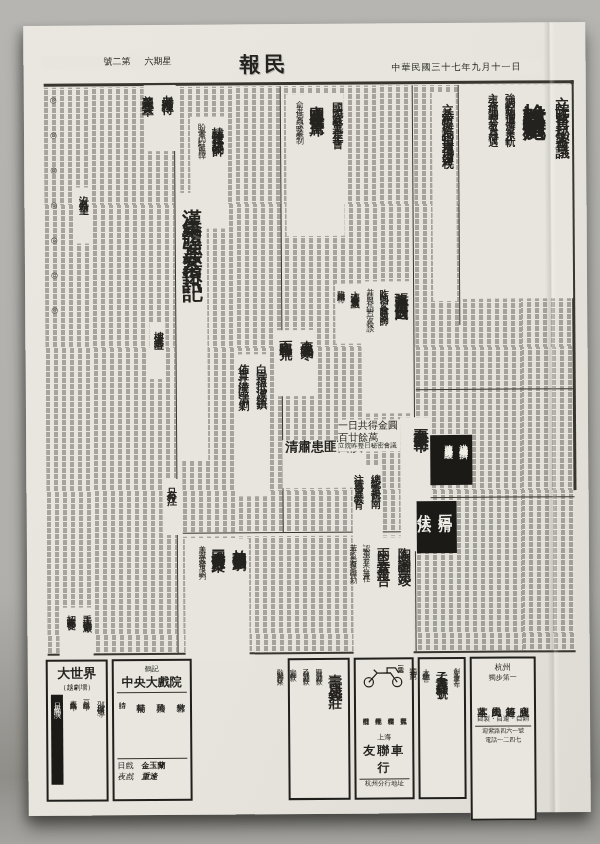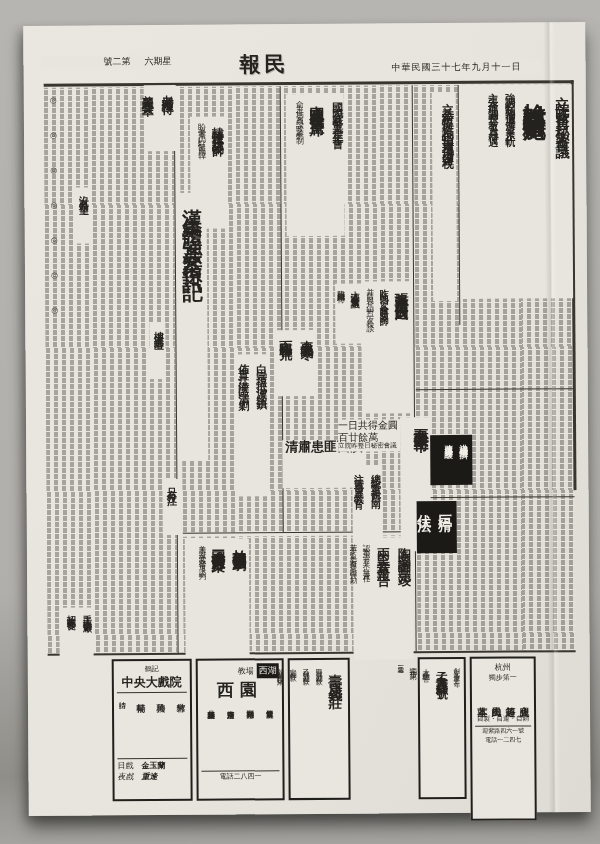--- a/index.html
+++ b/index.html
@@ -149,63 +149,77 @@
     <div class="b" style="font-size:13px;letter-spacing:5px;">兩監委草報告</div>
     <div style="font-size:7.5px;letter-spacing:4px;">認為王雲五不無責任</div>
     <div style="font-size:7.5px;letter-spacing:4px;">若干監委擬提出彈劾</div>
   </div>
 
   <div class="blk v" style="left:32px;top:582px;width:34px;height:60px;">
     <div class="b" style="font-size:9px;letter-spacing:2px;">手工地毯廠</div>
     <div class="b" style="font-size:9px;letter-spacing:2px;">招收藝徒</div>
   </div>
 
+  <div class="adbox" style="left:18px;top:634px;width:62px;height:142px;">
+    <div class="b ctr" style="font-size:13px;">大世界</div>
+    <div class="ctr" style="font-size:7px;">（越劇場）</div>
+    <div style="display:flex;gap:2px;margin-top:2px;">
+      <div class="v" style="background:#1b1a17;color:#f1efe7;font-size:7px;height:86px;padding:2px 1px;letter-spacing:3px;">日夜開演</div>
+      <div class="v" style="height:86px;">
+        <div style="font-size:8px;letter-spacing:2px;">邵少樓領導</div>
+        <div style="font-size:7px;letter-spacing:1px;">日戲一時半</div>
+        <div style="font-size:7px;letter-spacing:1px;">夜戲六時半</div>
+      </div>
+    </div>
+  </div>
 
   <div class="adbox" style="left:84px;top:634px;width:80px;height:142px;">
     <div class="ctr" style="font-size:7px;">鶴記</div>
     <div class="b ctr" style="font-size:12px;border-bottom:1px solid #35332e;padding-bottom:1px;">中央大戲院</div>
     <div style="display:flex;justify-content:space-between;margin-top:3px;">
       <div class="v" style="font-size:7px;height:60px;">特請</div>
       <div class="v" style="font-size:9px;height:60px;">楊菊軒</div>
       <div class="v" style="font-size:9px;height:60px;">吳梅珍</div>
       <div class="v" style="font-size:9px;height:60px;">宋竹林</div>
     </div>
     <div style="font-size:8px;border-top:1px solid #35332e;margin-top:2px;padding-top:1px;">
       <span>日戲</span>　<span class="b">金玉蘭</span>
     </div>
     <div style="font-size:8px;font-style:italic;">
       <span>夜戲</span>　<span class="b">重逢</span>
     </div>
   </div>
 
-  <div class="adbox" style="left:168px;top:634px;width:88px;height:142px;">
-    <div style="display:flex;justify-content:flex-end;gap:3px;align-items:center;">
-      <span style="font-size:8px;">教場</span>
-      <span class="chip" style="font-size:9px;">西湖</span>
-    </div>
-    <div class="b ctr" style="font-size:17px;letter-spacing:6px;">西園</div>
-    <div style="display:flex;flex-direction:row-reverse;justify-content:space-around;margin-top:3px;">
-      <div class="v" style="font-size:7.5px;height:64px;">裝修富麗堂皇</div>
-      <div class="v" style="font-size:7.5px;height:64px;">招待慇勤週到</div>
-      <div class="v" style="font-size:7.5px;height:64px;">音樂茶座清潔</div>
-      <div class="v" style="font-size:7.5px;height:64px;">附設糖菓食品部</div>
-    </div>
-    <div class="ctr" style="font-size:7px;border-top:1px solid #35332e;margin-top:2px;">電話二八四一</div>
-  </div>
 
   <div class="adbox" style="left:260px;top:634px;width:62px;height:142px;display:flex;flex-direction:row-reverse;gap:3px;">
     <div class="v b" style="font-size:14px;letter-spacing:7px;height:128px;">壽康錢莊</div>
     <div class="v" style="height:128px;">
       <div style="font-size:7px;letter-spacing:2px;">甲種活期存款</div>
       <div style="font-size:7px;letter-spacing:2px;">乙種活期存款</div>
       <div style="font-size:7px;letter-spacing:2px;">定期存款</div>
       <div style="font-size:7px;letter-spacing:2px;">歡迎開戶往來</div>
     </div>
   </div>
 
+  <div class="adbox ctr" style="left:326px;top:634px;width:60px;height:142px;">
+    <svg width="50" height="26" viewBox="0 0 60 30">
+      <circle cx="12" cy="23" r="5.5" fill="none" stroke="#26241f" stroke-width="1.5"></circle>
+      <circle cx="46" cy="23" r="5.5" fill="none" stroke="#26241f" stroke-width="1.5"></circle>
+      <path d="M12 23 L22 12 L38 12 L46 23 M22 12 L18 8 M34 12 L34 6 L44 6 L48 12" fill="none" stroke="#26241f" stroke-width="1.5"></path>
+    </svg>
+    <div style="display:flex;justify-content:space-around;">
+      <div class="v" style="font-size:6.5px;height:40px;">門市批發</div>
+      <div class="v" style="font-size:6.5px;height:40px;">配換零件</div>
+      <div class="v" style="font-size:6.5px;height:40px;">修理精良</div>
+      <div class="v" style="font-size:6.5px;height:40px;">代客買賣</div>
+    </div>
+    <div style="font-size:7px;">上海</div>
+    <div class="b" style="font-size:12px;letter-spacing:2px;">友聯車行</div>
+    <div style="font-size:6.5px;border-top:1px solid #35332e;margin-top:2px;">杭州分行地址</div>
+  </div>
 
   <div class="adbox" style="left:390px;top:634px;width:48px;height:142px;display:flex;flex-direction:row-reverse;gap:2px;">
     <div class="v" style="font-size:6.5px;letter-spacing:2px;height:128px;">創立迄今歷十二年</div>
     <div class="v b" style="font-size:12px;letter-spacing:3px;height:128px;">孟大茂香糕號</div>
     <div class="v" style="height:128px;">
       <div style="font-size:7.5px;letter-spacing:2px;">土產馳譽</div>
       <div style="font-size:7.5px;letter-spacing:2px;">獨步第一</div>
       <div style="font-size:6px;">電話一二一〇</div>
     </div>
   </div>

